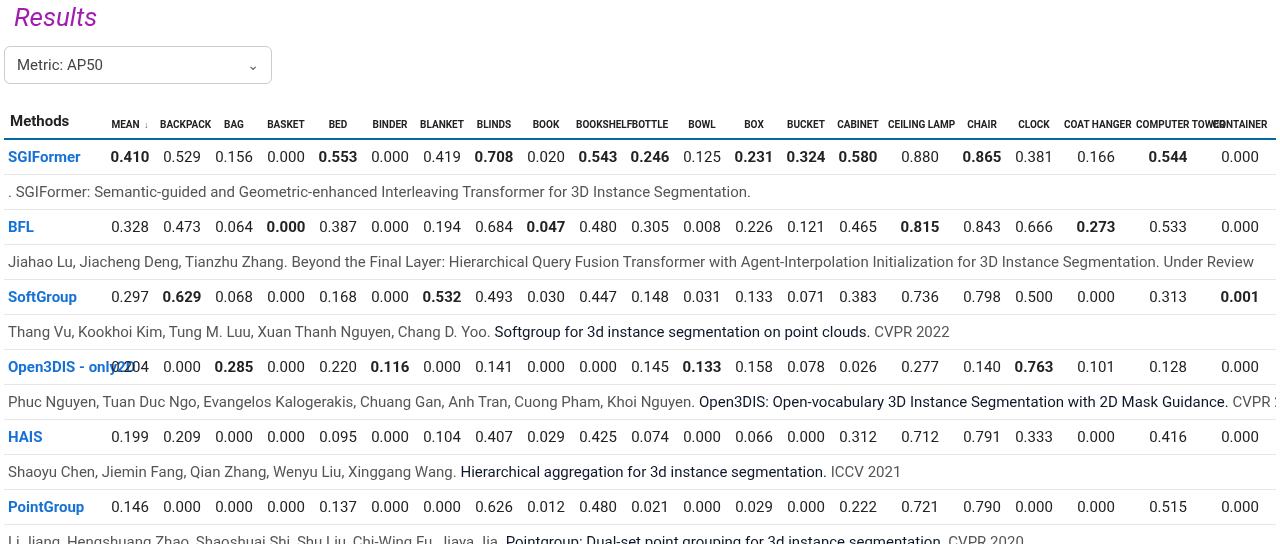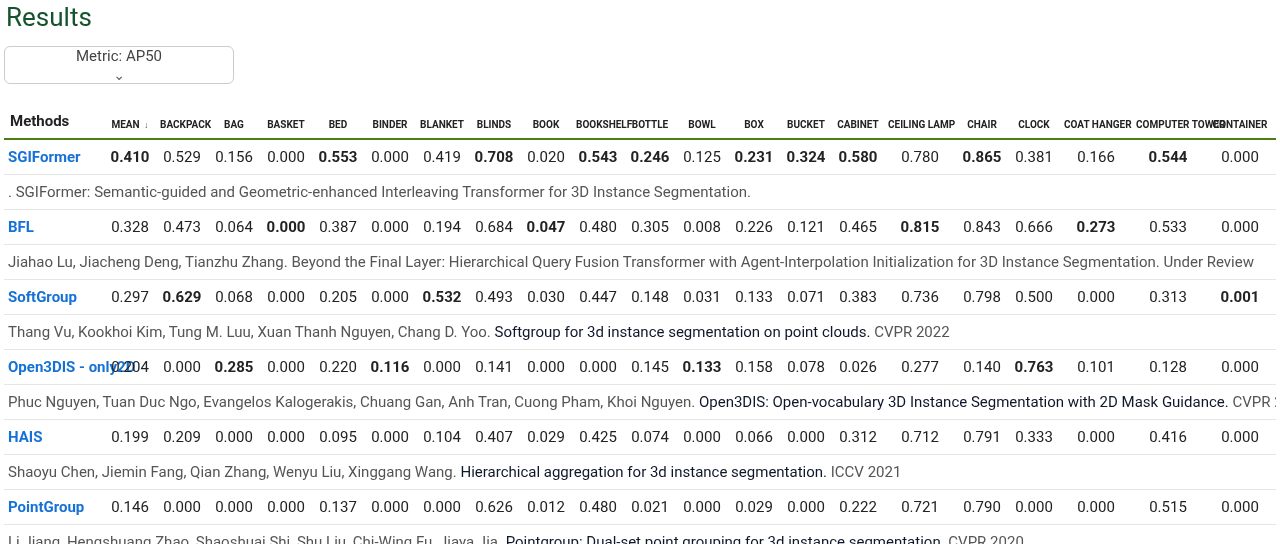--- a/index.html
+++ b/index.html
@@ -5,27 +5,27 @@
   * { box-sizing: border-box; }
   html, body {
     margin: 0; padding: 0;
     font-family: -apple-system, BlinkMacSystemFont, "Segoe UI", Roboto, "Helvetica Neue", Arial, sans-serif;
     font-size: 14px;
     color: #222;
     background: #fff;
     width: 1280px;
   }
   .page { padding: 0 4px; }
-  h1.title { font-size: 26px; font-weight: 400; margin: 2px 0 14px 2px; color:#14532d; }
+  h1.title { font-size: 26px; font-weight: 400; margin: 2px 0 14px 10px; color:#a21caf;font-style:italic; }
   .metric-select {
     display: inline-flex; align-items: center; justify-content: space-between;
-    width: 230px; height: 38px;
+    width: 268px; height: 38px;
     border: 1px solid #ccc; border-radius: 6px;
     padding: 0 12px; color: #444; font-size: 15px;
-    cursor: pointer; background:#fff;flex-direction:column;
+    cursor: pointer; background:#fff;
   }
   .metric-select .chev { font-size: 14px; color:#666; }
   .table-wrap {
     margin-top: 22px;
     width: 100%;
     overflow-x: auto;
     border-bottom: 0;
   }
   .table-wrap .scroll-inner { width: 1350px; }
   table.results {
@@ -33,21 +33,21 @@
     width: 100%;
     table-layout: fixed;
   }
   table.results thead th {
     font-size: 10px;
     font-weight: 700;
     text-transform: uppercase;
     color: #222;
     padding: 6px 4px 8px;
     text-align: center;
-    border-bottom: 2px solid #4d7c0f;
+    border-bottom: 2px solid #0369a1;
     white-space: nowrap;
     vertical-align: bottom;
   }
   table.results thead th.methods-col {
     font-size: 15px; text-transform: none; font-weight: 700;
     text-align: left; padding-left: 6px;
     width: 100px;
   }
   table.results thead th.mean-col { width: 48px; }
   .sort-ic { font-size: 9px; color:#555; margin-left:2px; }
@@ -157,21 +157,21 @@
               <td>0.000</td>
               <td>0.419</td>
               <td class="bold">0.708</td>
               <td>0.020</td>
               <td class="bold">0.543</td>
               <td class="bold">0.246</td>
               <td>0.125</td>
               <td class="bold">0.231</td>
               <td class="bold">0.324</td>
               <td class="bold">0.580</td>
-              <td>0.780</td>
+              <td>0.880</td>
               <td class="bold">0.865</td>
               <td>0.381</td>
               <td>0.166</td>
               <td class="bold">0.544</td>
               <td>0.000</td>
             </tr>
             <tr class="caption-row">
               <td colspan="24"><span>. SGIFormer: Semantic-guided and Geometric-enhanced Interleaving Transformer for 3D Instance Segmentation.</span></td>
             </tr>
             <tr>
@@ -200,21 +200,21 @@
             </tr>
             <tr class="caption-row">
               <td colspan="24"><span>Jiahao Lu, Jiacheng Deng, Tianzhu Zhang. Beyond the Final Layer: Hierarchical Query Fusion Transformer with Agent-Interpolation Initialization for 3D Instance Segmentation. Under Review</span></td>
             </tr>
             <tr>
               <td class="method-name">SoftGroup</td>
               <td>0.297</td>
               <td class="bold">0.629</td>
               <td>0.068</td>
               <td>0.000</td>
-              <td>0.205</td>
+              <td>0.168</td>
               <td>0.000</td>
               <td class="bold">0.532</td>
               <td>0.493</td>
               <td>0.030</td>
               <td>0.447</td>
               <td>0.148</td>
               <td>0.031</td>
               <td>0.133</td>
               <td>0.071</td>
               <td>0.383</td>

